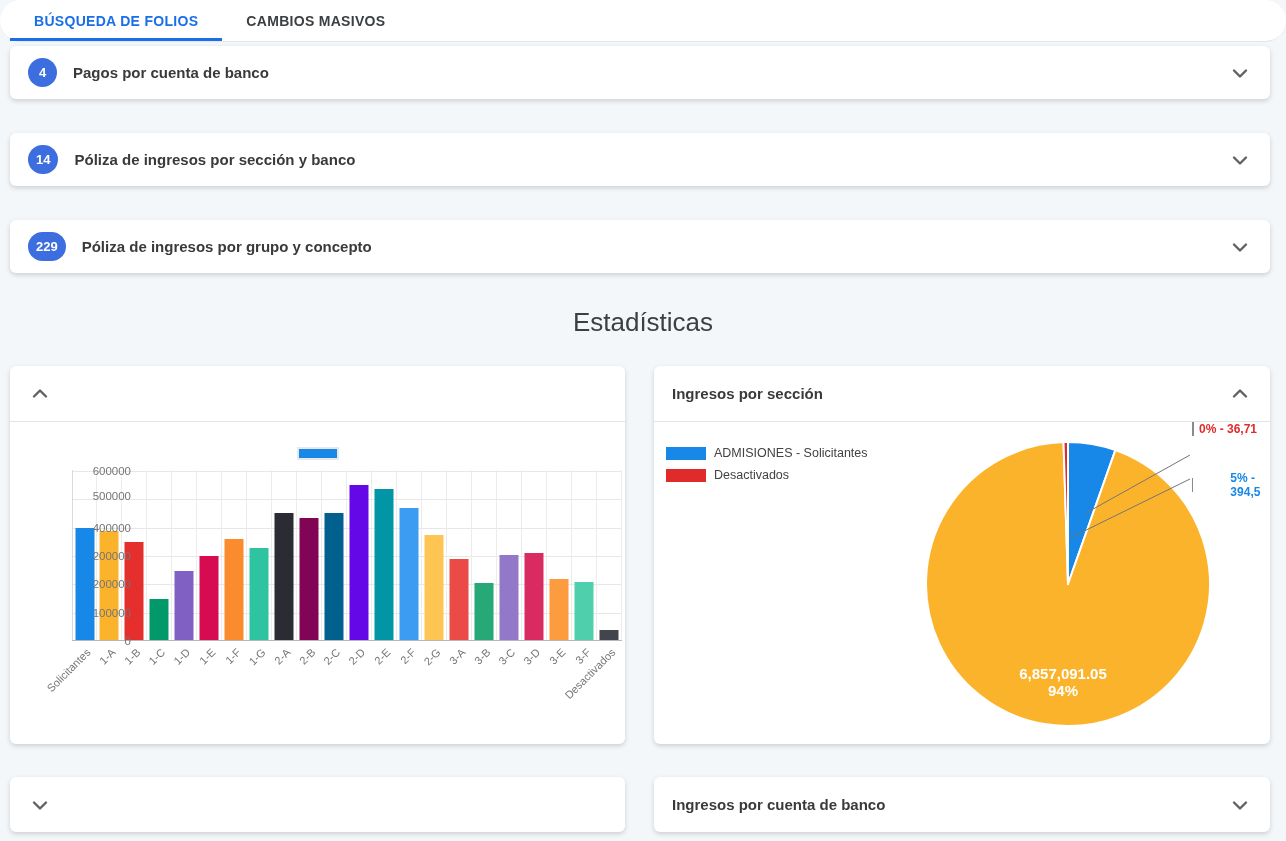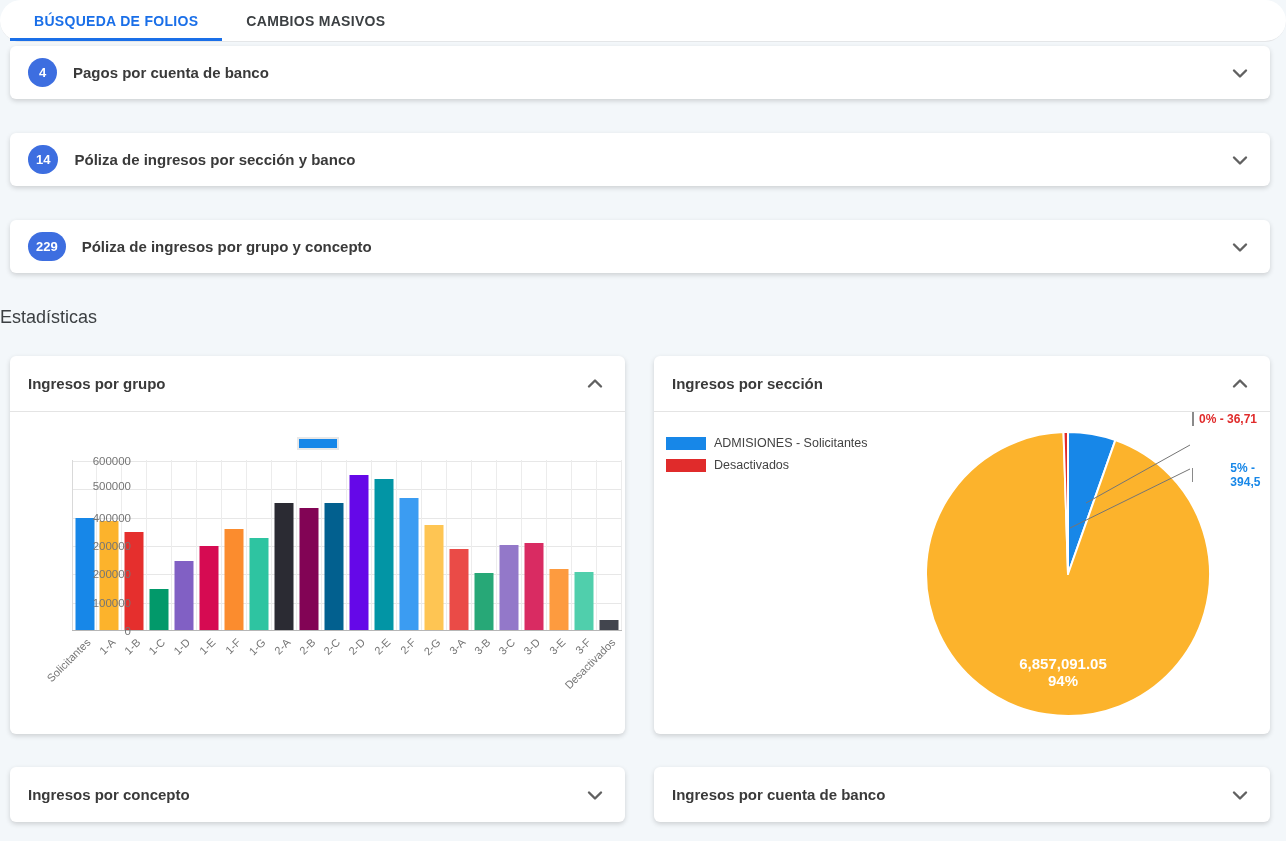--- a/index.html
+++ b/index.html
@@ -13,21 +13,21 @@
 
   
   .acc-wrap { margin:4px 16px 0 10px; }
   .acc { width:1260px; height:53px; background:#fff; border-radius:6px; box-shadow:0 2px 5px rgba(0,0,0,.16); display:flex; align-items:center; padding:0 18px 0 18px; margin-bottom:34px; }
   .badge { min-width:29px; height:29px; padding:0 8px; border-radius:15px; background:#3d6ee0; color:#fff; font-size:13px; font-weight:bold; display:flex; align-items:center; justify-content:center; margin-right:16px; }
   .acc-label { font-size:15px; font-weight:bold; color:#3a3a3a; flex:1; }
   .chev { width:24px; height:24px; flex:0 0 auto; }
   .chev svg { display:block; }
 
   
-  .stats-heading { font-size:18px; color:#3c4043; margin:33px 0 28px 0; }
+  .stats-heading { text-align:center; font-size:26px; color:#3c4043; margin:33px 0 28px 0; }
 
   
   .cards { margin:0 16px 0 10px; width:1260px; display:grid; grid-template-columns:615px 616px; column-gap:29px; }
   .card { background:#fff; border-radius:6px; box-shadow:0 2px 5px rgba(0,0,0,.16); overflow:hidden; }
   .card-header { height:56px; display:flex; align-items:center; padding:0 18px; border-bottom:1px solid #e4e4e4; }
   .card.collapsed .card-header { border-bottom:none; }
   .card-title { font-size:15px; font-weight:bold; color:#3a3a3a; flex:1; }
   .card-body { position:relative; height:322px; }
   .card.collapsed { height:55px; margin-top:33px; }
   .card.collapsed .card-header { height:55px; }
@@ -99,21 +99,20 @@
     </div>
   </div>
 </div>
 
 <div class="stats-heading">Estadísticas</div>
 
 <div class="cards">
 
   <div class="card">
     <div class="card-header">
-      <div class="card-title">Ingresos por grupo</div>
       <div class="chev">
         <svg width="24" height="24" viewBox="0 0 24 24">
             <path d="M6 14.5l6-6 6 6" fill="none" stroke="#616161" stroke-width="2.4" stroke-linecap="round" stroke-linejoin="round"></path>
           </svg>
       </div>
     </div>
     <div class="card-body">
       <div class="bar-legend-swatch" style="background: rgb(23, 135, 232);"></div>
       <div></div>
       <div class="bar-plot">
@@ -265,21 +264,20 @@
 
       <div class="pie-center-label">
         <div>6,857,091.05</div>
         <div>94%</div>
       </div>
     </div>
   </div>
 
   <div class="card collapsed">
     <div class="card-header">
-      <div class="card-title">Ingresos por concepto</div>
       <div class="chev">
         <svg width="24" height="24" viewBox="0 0 24 24">
             <path d="M6 9.5l6 6 6-6" fill="none" stroke="#616161" stroke-width="2.4" stroke-linecap="round" stroke-linejoin="round"></path>
           </svg>
       </div>
     </div>
   </div>
 
   <div class="card collapsed">
     <div class="card-header">

